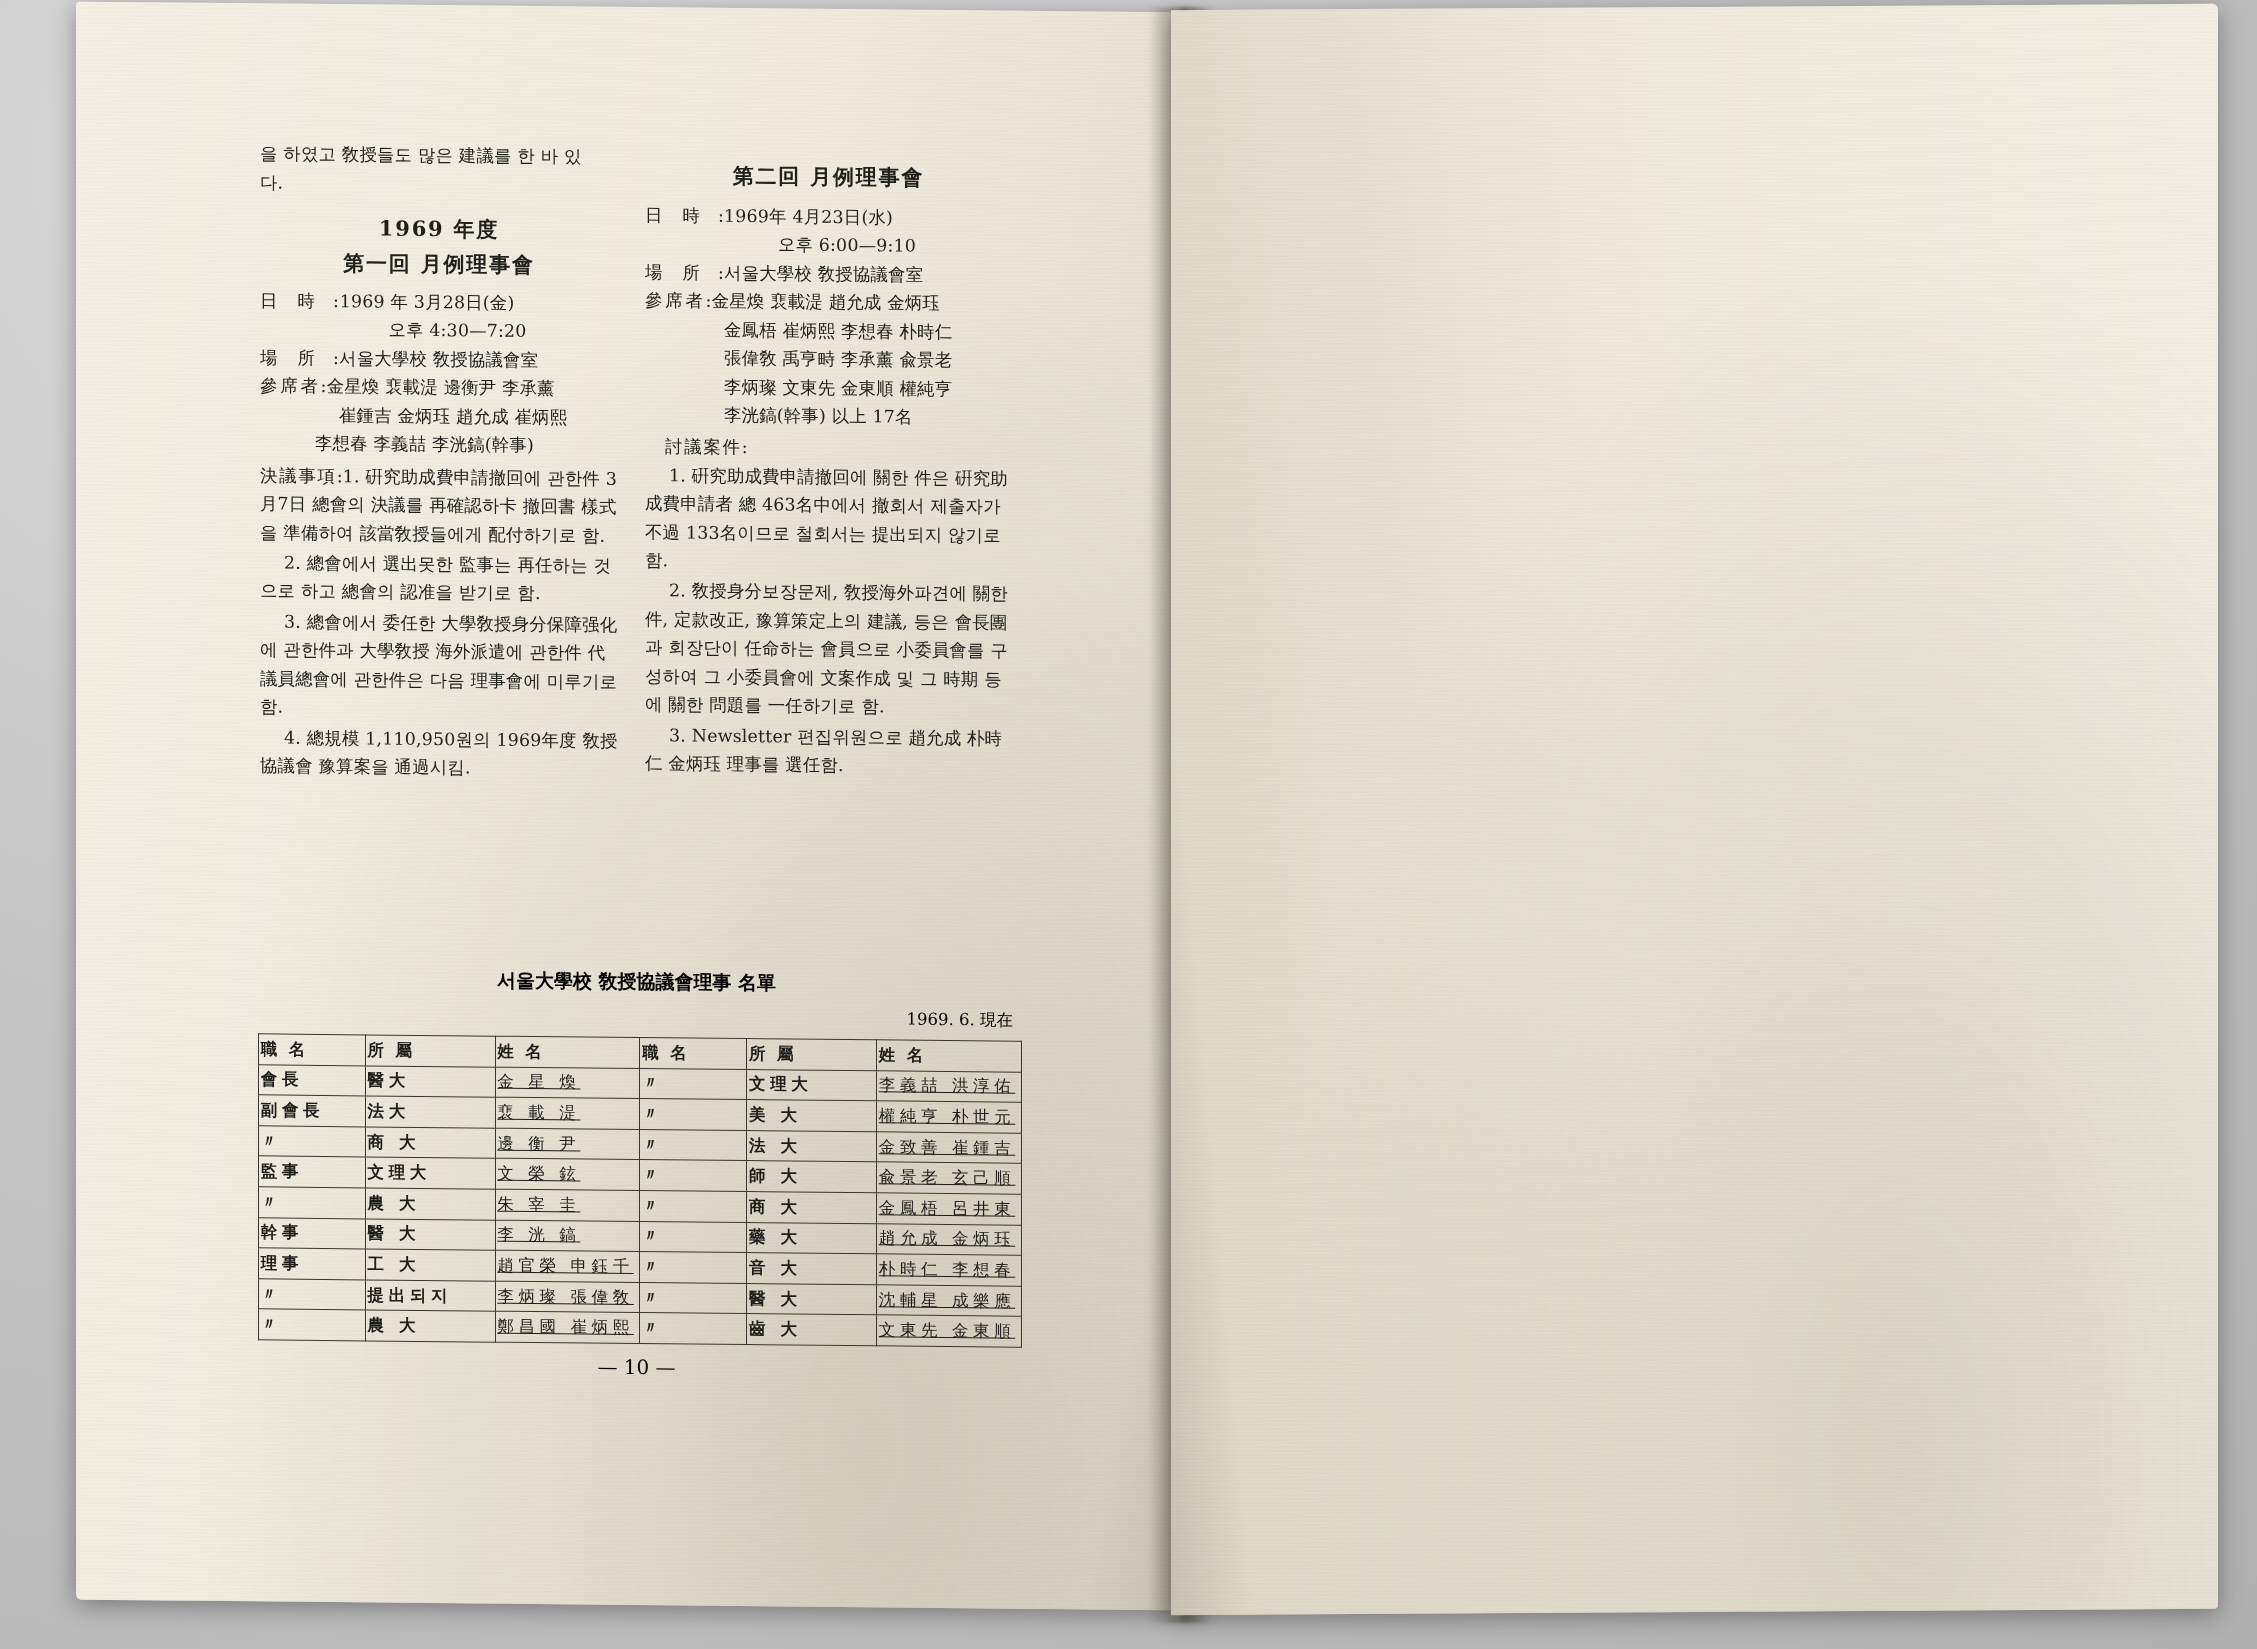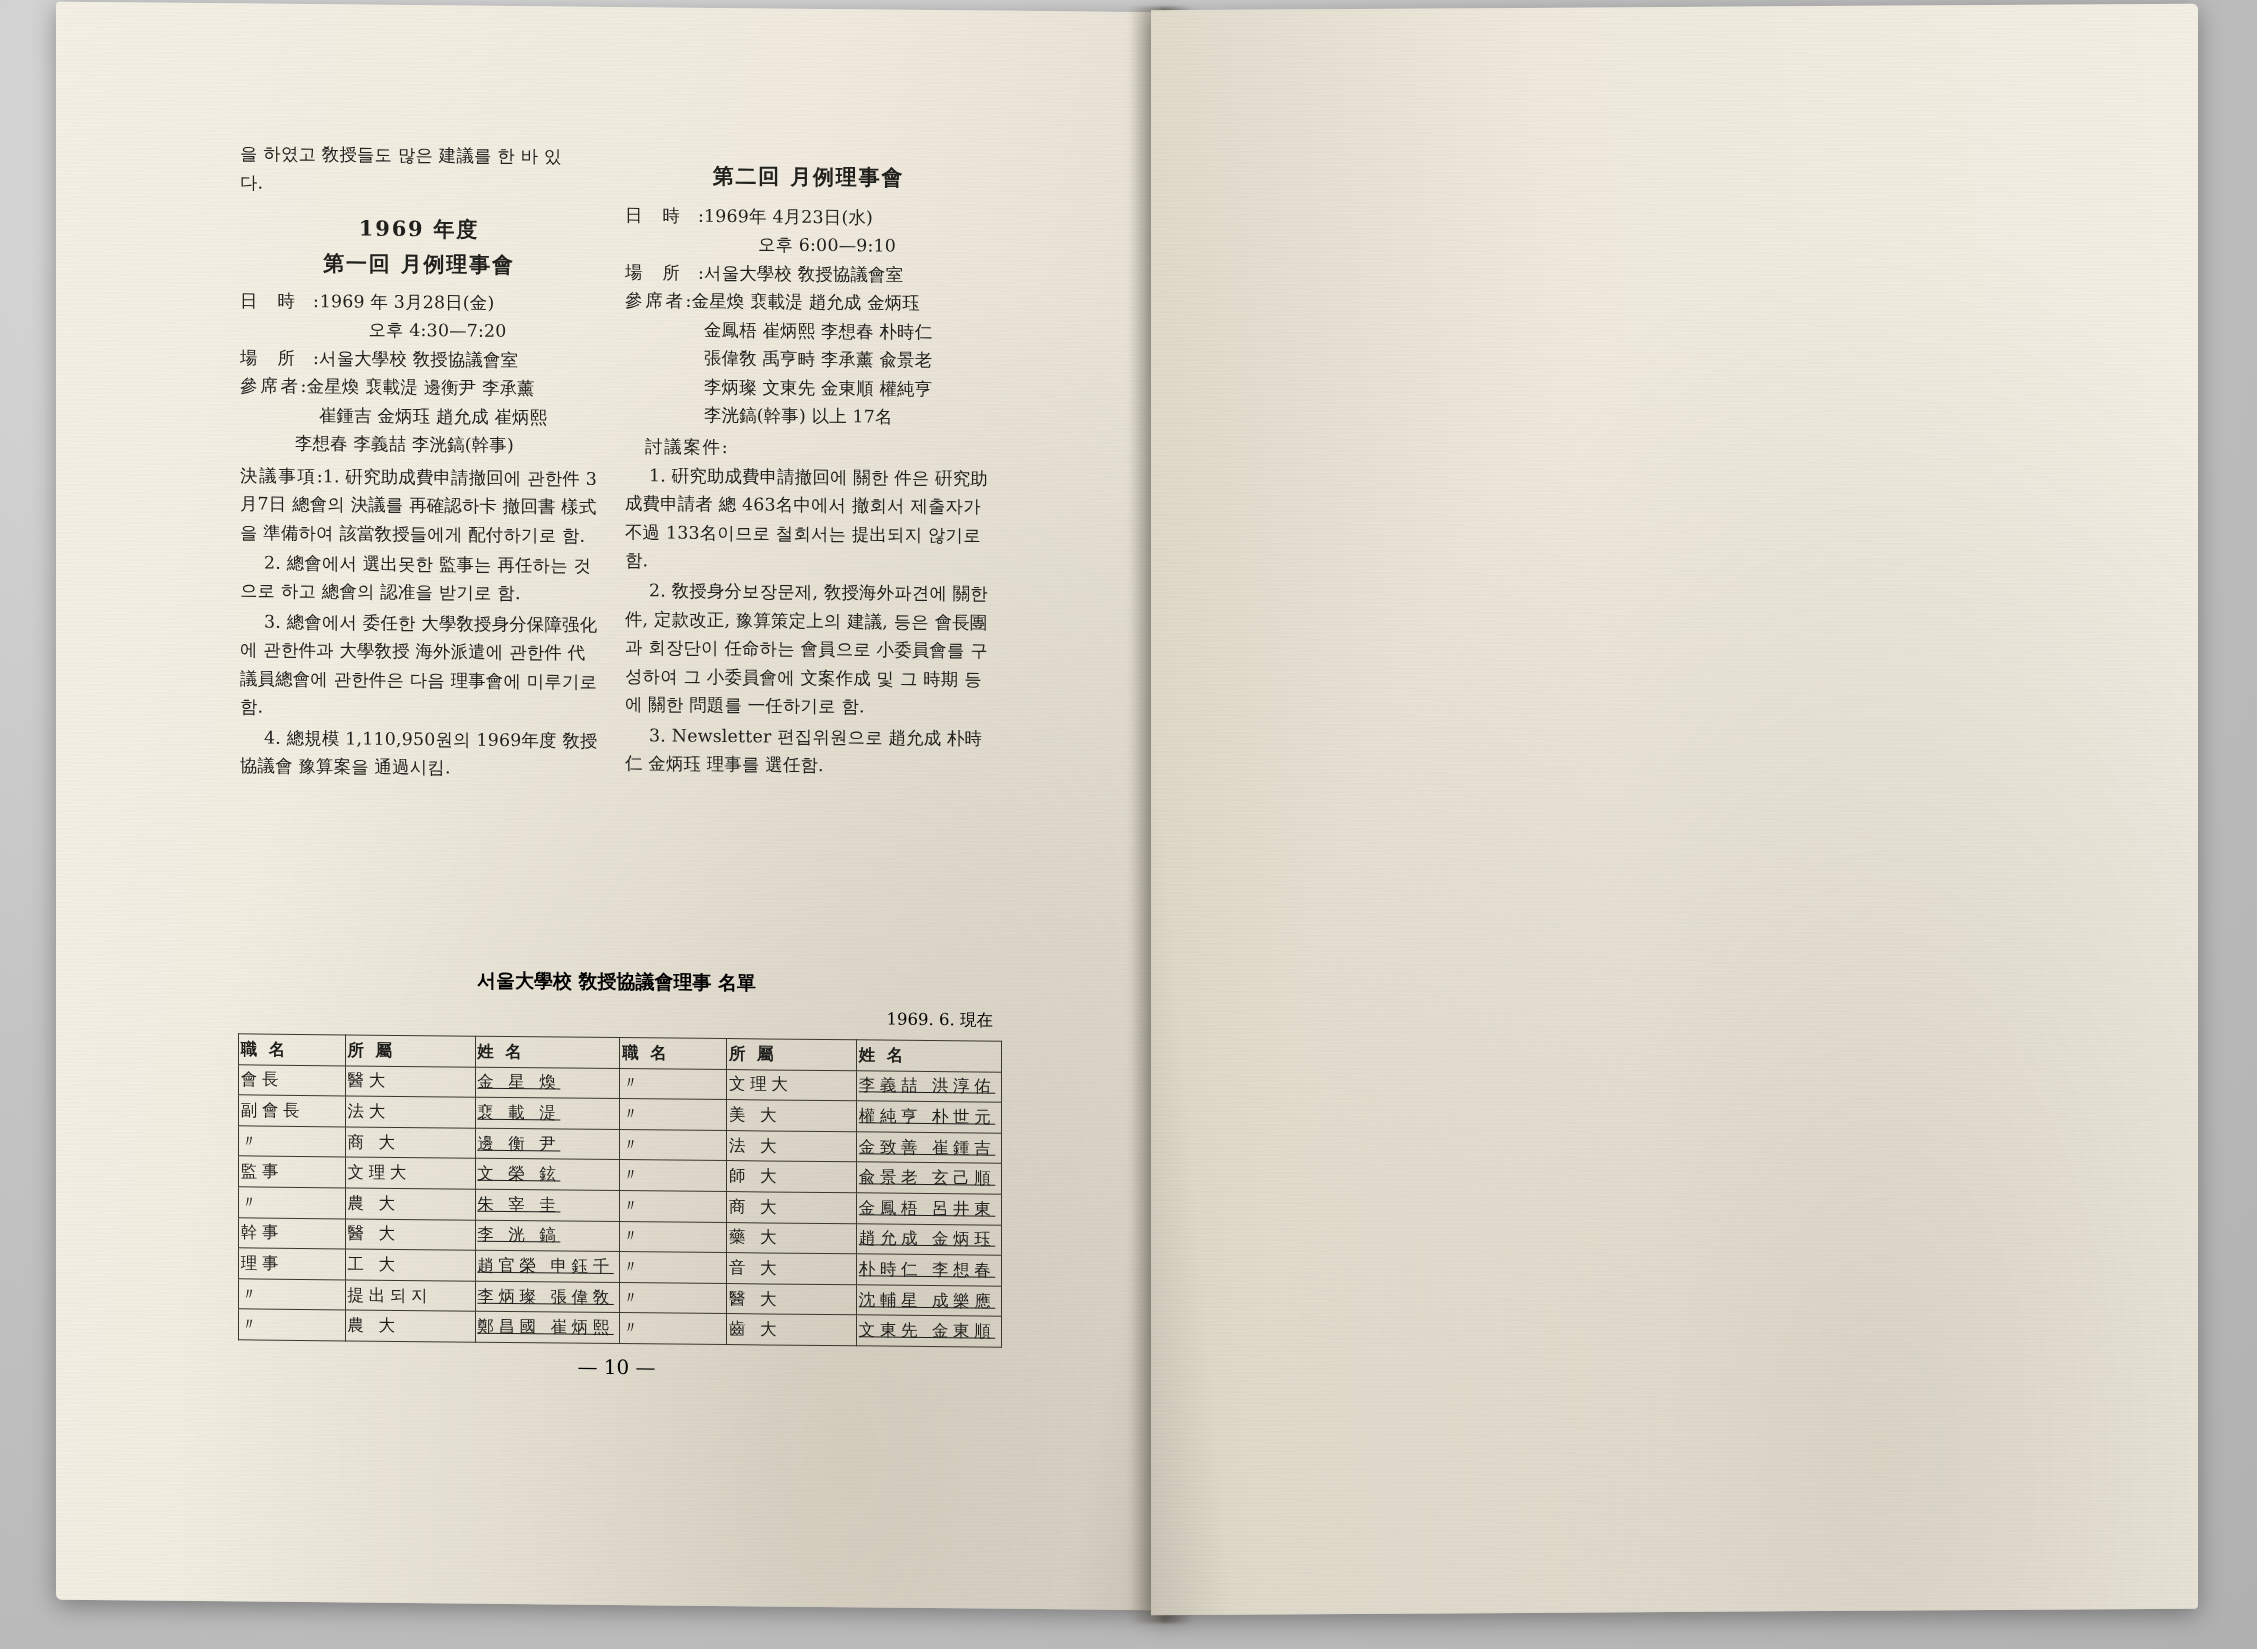--- a/index.html
+++ b/index.html
@@ -12,21 +12,21 @@
   }
   
   #backdrop{
     position:absolute;inset:0;
     background:
       radial-gradient(ellipse at 20% 10%, #dcdcdc 0%, #c4c4c4 45%, #b0b0b0 100%);
   }
   
   #book{
     position:absolute;
-    left:56px;top:7.3px;width:2140px;height:1616px;
+    left:76px;top:7.3px;width:2140px;height:1616px;
   }
   .page{
     position:absolute;top:0;
     background:#efeade;
     box-shadow:0 5.5px 24px rgba(0,0,0,.35);
   }
   #page-left{
     left:0;width:1120px;height:1598px;
     transform:skewY(0.55deg);
     background:linear-gradient(100deg,#f3efe4 0%,#efeadd 55%,#e3ded1 92%,#cfc9bc 100%);
@@ -69,21 +69,21 @@
   table.roster{
     position:absolute;left:182px;top:1030px;width:764px;
     border-collapse:collapse;font-family:"DejaVu Serif","Liberation Serif",serif;
     font-size:16.5px;color:#1d1d1a;
   }
   table.roster th,table.roster td{
     border:0.9px solid #3a372f;padding:2.8px 1.8px;text-align:left;height:24px;
   }
   table.roster th{font-weight:700;letter-spacing:2.8px;}
   table.roster td.nm{letter-spacing:4.6px;text-decoration:underline;}
-  table.roster td.sp{letter-spacing:4.6px;}
+  table.roster td.sp{letter-spacing:4.6px;font-weight:bold;}
 
   #pgnum-left{position:absolute;left:184px;top:1348px;width:753px;text-align:center;font-size:20px;font-family:"DejaVu Serif",serif;}
 </style>
 </head>
 <body>
 
 <div id="backdrop"></div>
 
 <div id="book">
 

